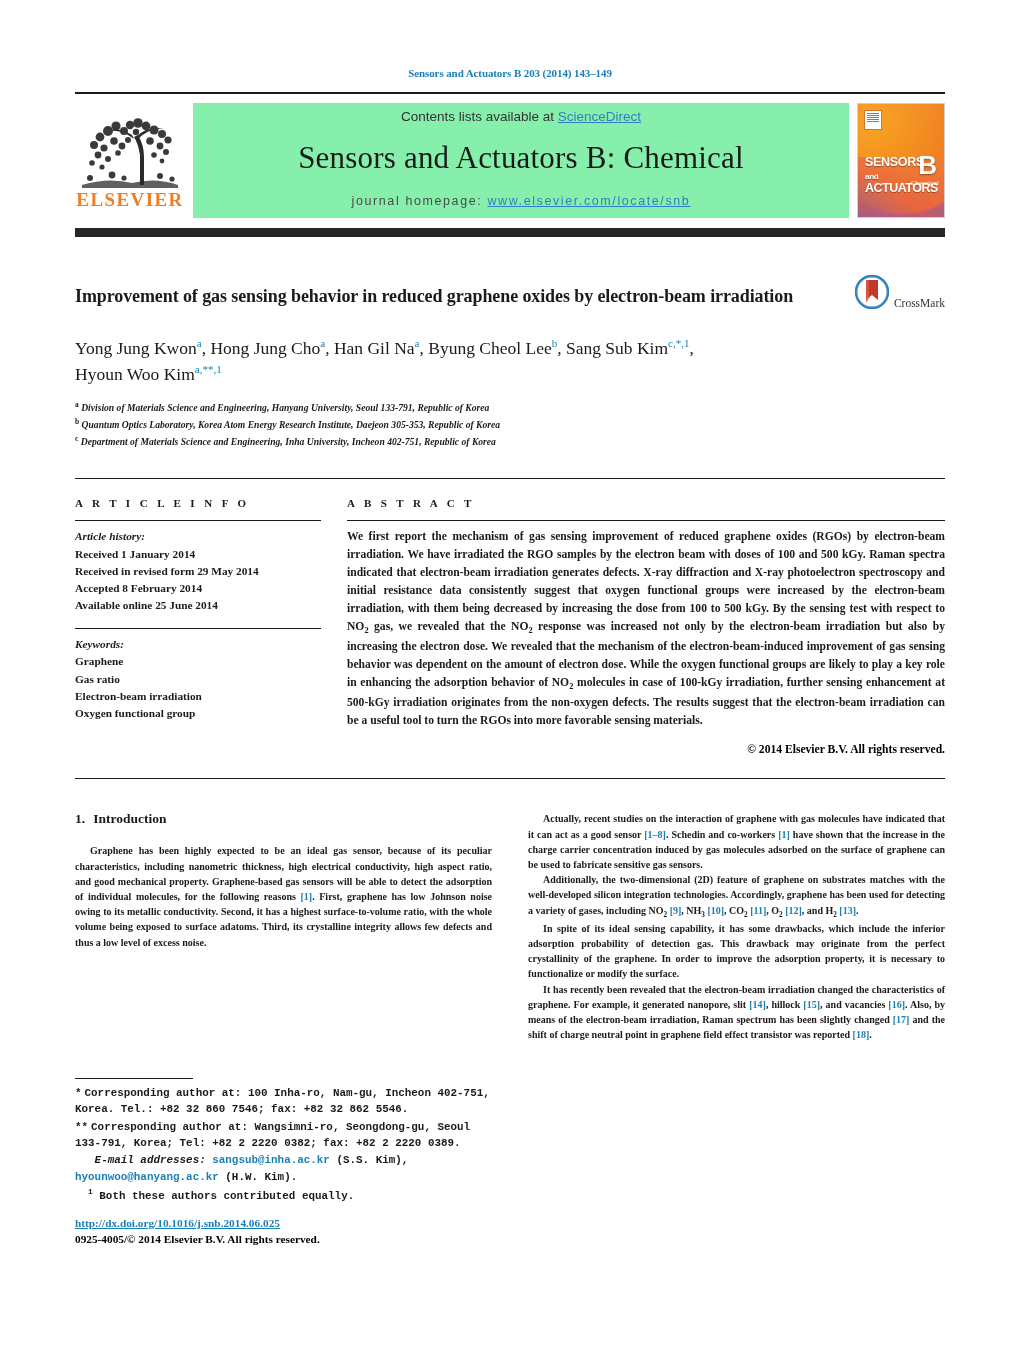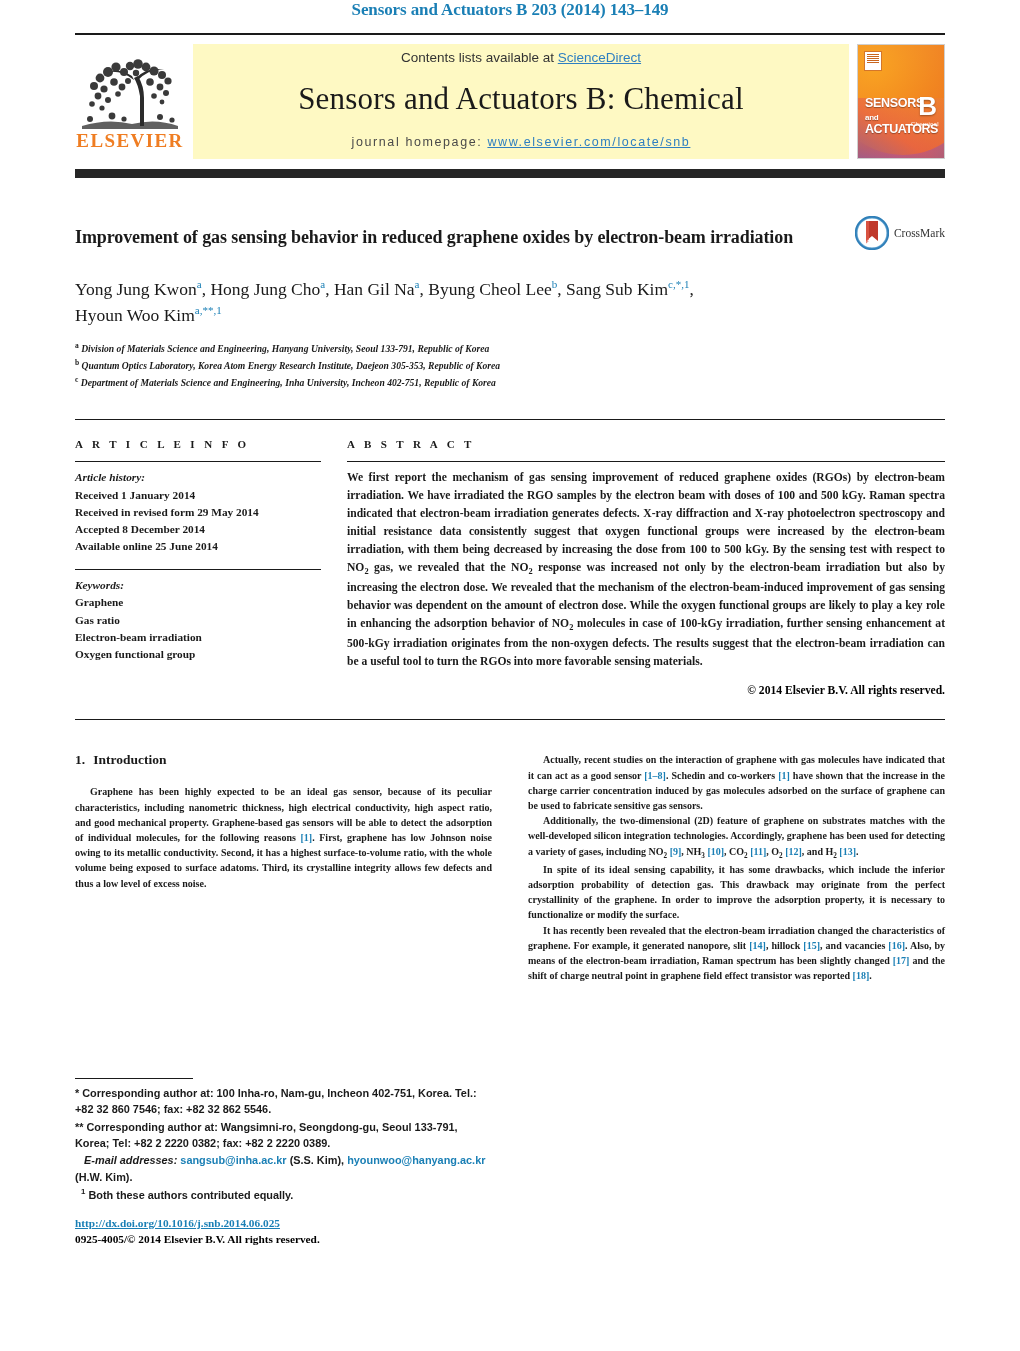--- a/index.html
+++ b/index.html
@@ -12,22 +12,23 @@
     color: #000000;
     position: relative;
     overflow: hidden;
   }
 
   
   .running-head {
     text-align: center;
     font-family: "Liberation Serif", serif;
     font-weight: bold;
-    font-size: 17px;
+    font-size: 11px;
     color: #1a7fb5;
+    padding-top: 67px;
     letter-spacing: -0.1px;
   }
 
   
   .masthead-wrap {
     margin: 13px 75px 0 75px;
     border-top: 2px solid #1a1a1a;
     padding-top: 9px;
     display: flex;
     align-items: stretch;
@@ -47,21 +48,21 @@
   .elsevier-word {
     font-family: "Liberation Serif", serif;
     color: #ef7d22;
     font-size: 19px;
     letter-spacing: 1.4px;
     line-height: 1;
     margin-top: 1px;
   }
   .journal-band {
     flex: 1 1 auto;
-    background: #fef9c3;
+    background: #86efac;
     margin: 0 8px;
     display: flex;
     flex-direction: column;
     justify-content: center;
     align-items: center;
     padding: 6px 0 10px 0;
   }
   .contents-line {
     font-family: "Liberation Sans", sans-serif;
     font-size: 13.5px;
@@ -150,21 +151,21 @@
     font-family: "Liberation Serif", serif;
     font-size: 18px;
     line-height: 1.32;
     color: #1a1a1a;
     padding-right: 16px;
     letter-spacing: -0.1px;
   }
   .crossmark {
     flex: 0 0 auto;
     display: flex;
-    align-items: center;
+    align-items: flex-end;
     gap: 5px;
     margin-top: 2px;
   }
   .crossmark-label {
     font-family: "Liberation Serif", serif;
     font-size: 11.5px;
     color: #333333;
   }
 
   .authors {
@@ -273,21 +274,21 @@
     left: 75px;
     top: 1078px;
     width: 420px;
   }
   .fn-rule {
     width: 118px;
     border-top: 1.4px solid #1a1a1a;
     margin-bottom: 6px;
   }
   .fn {
-    font-family: Liberation Sans, sans-serif;
+    font-family: Liberation Mono, monospace;
     font-size: 10.9px;
     line-height: 1.5;
     font-weight: bold;
     color: #1a1a1a;
     margin-bottom: 1px;
   }
   .fn .mark { margin-right: 3px; }
   .fn .ital { font-style: italic; }
   .doi-block {
     position: absolute;
@@ -412,21 +413,21 @@
   <div class="rule-top"></div>
 
   <div class="info-abstract">
     <div class="col-info">
       <div class="section-caps">A R T I C L E    I N F O</div>
       <div class="hr-thin"></div>
       <div class="info-block">
         <div class="hdr">Article history:</div>
         <div>Received 1 January 2014</div>
         <div>Received in revised form 29 May 2014</div>
-        <div>Accepted 8 December 2014</div>
+        <div>Accepted 8 February 2014</div>
         <div>Available online 25 June 2014</div>
       </div>
       <div class="hr-thin" style="margin-top:14px;"></div>
       <div class="info-block">
         <div class="hdr">Keywords:</div>
         <div>Graphene</div>
         <div>Gas ratio</div>
         <div>Electron-beam irradiation</div>
         <div>Oxygen functional group</div>
       </div>

